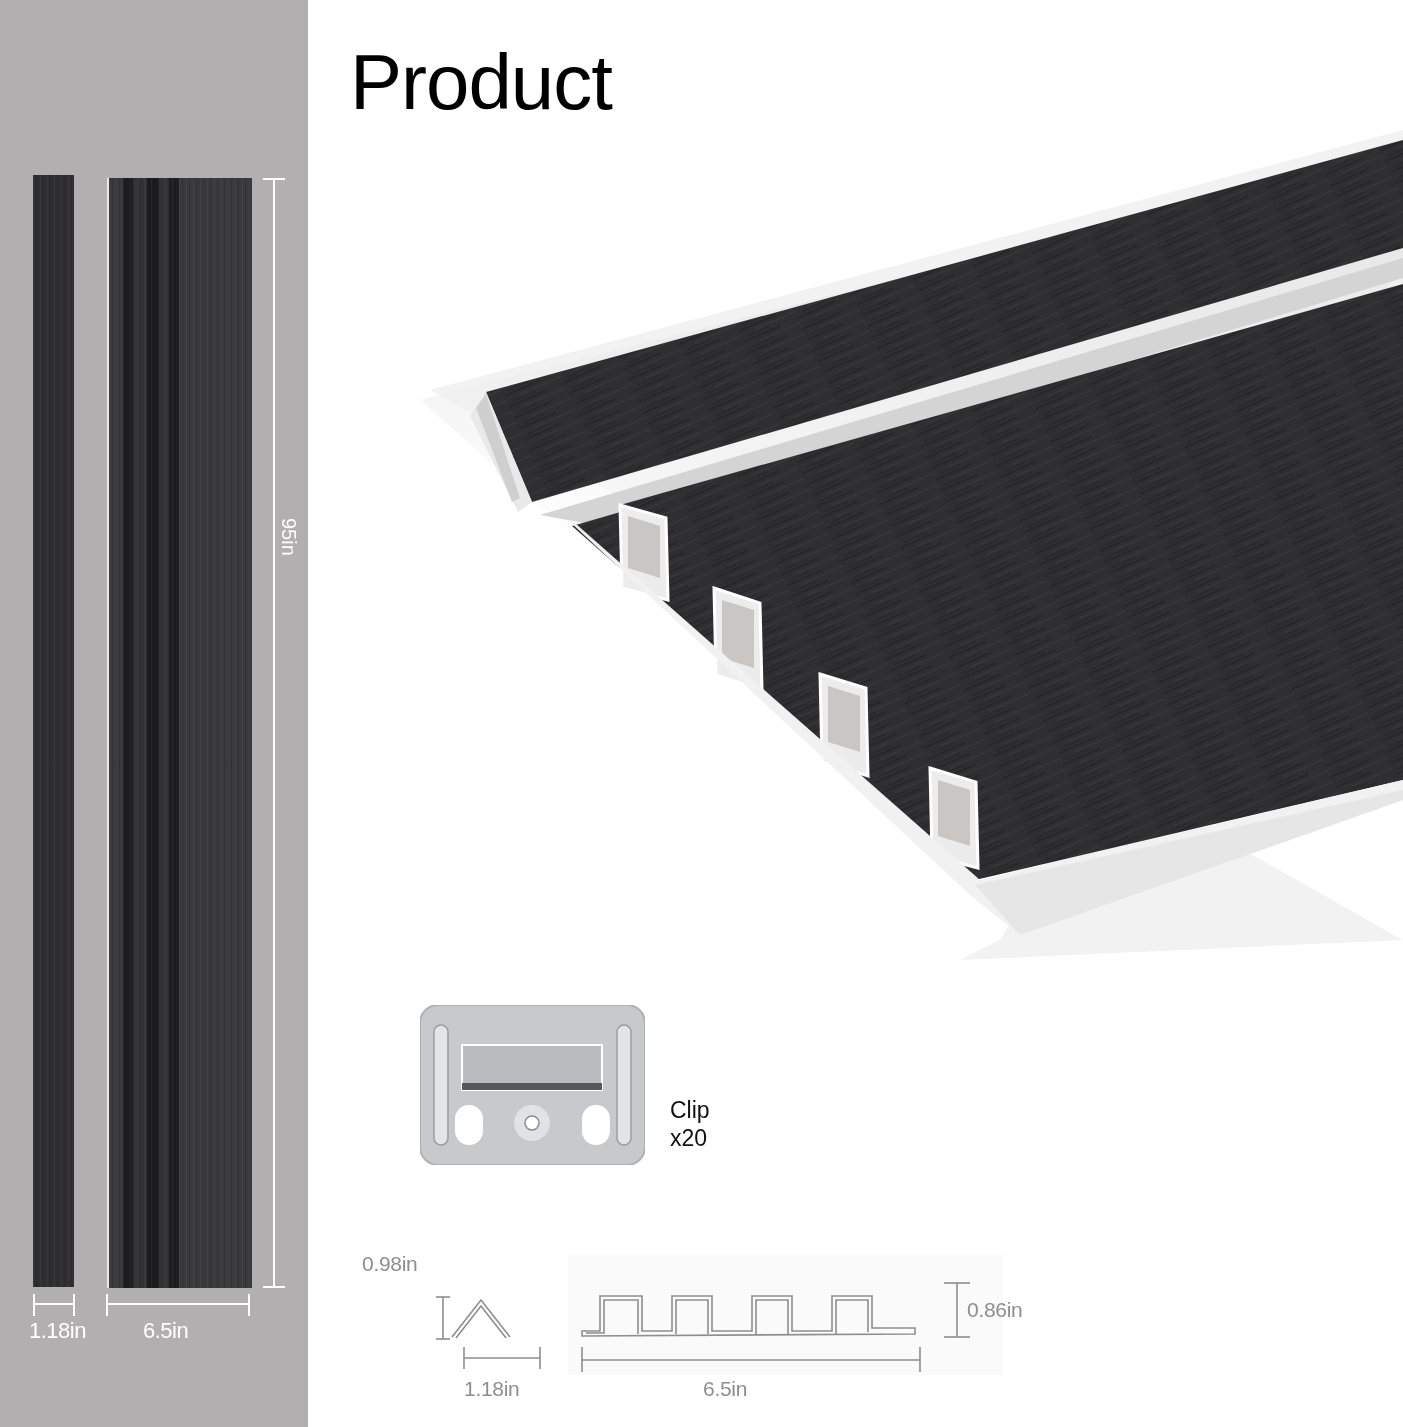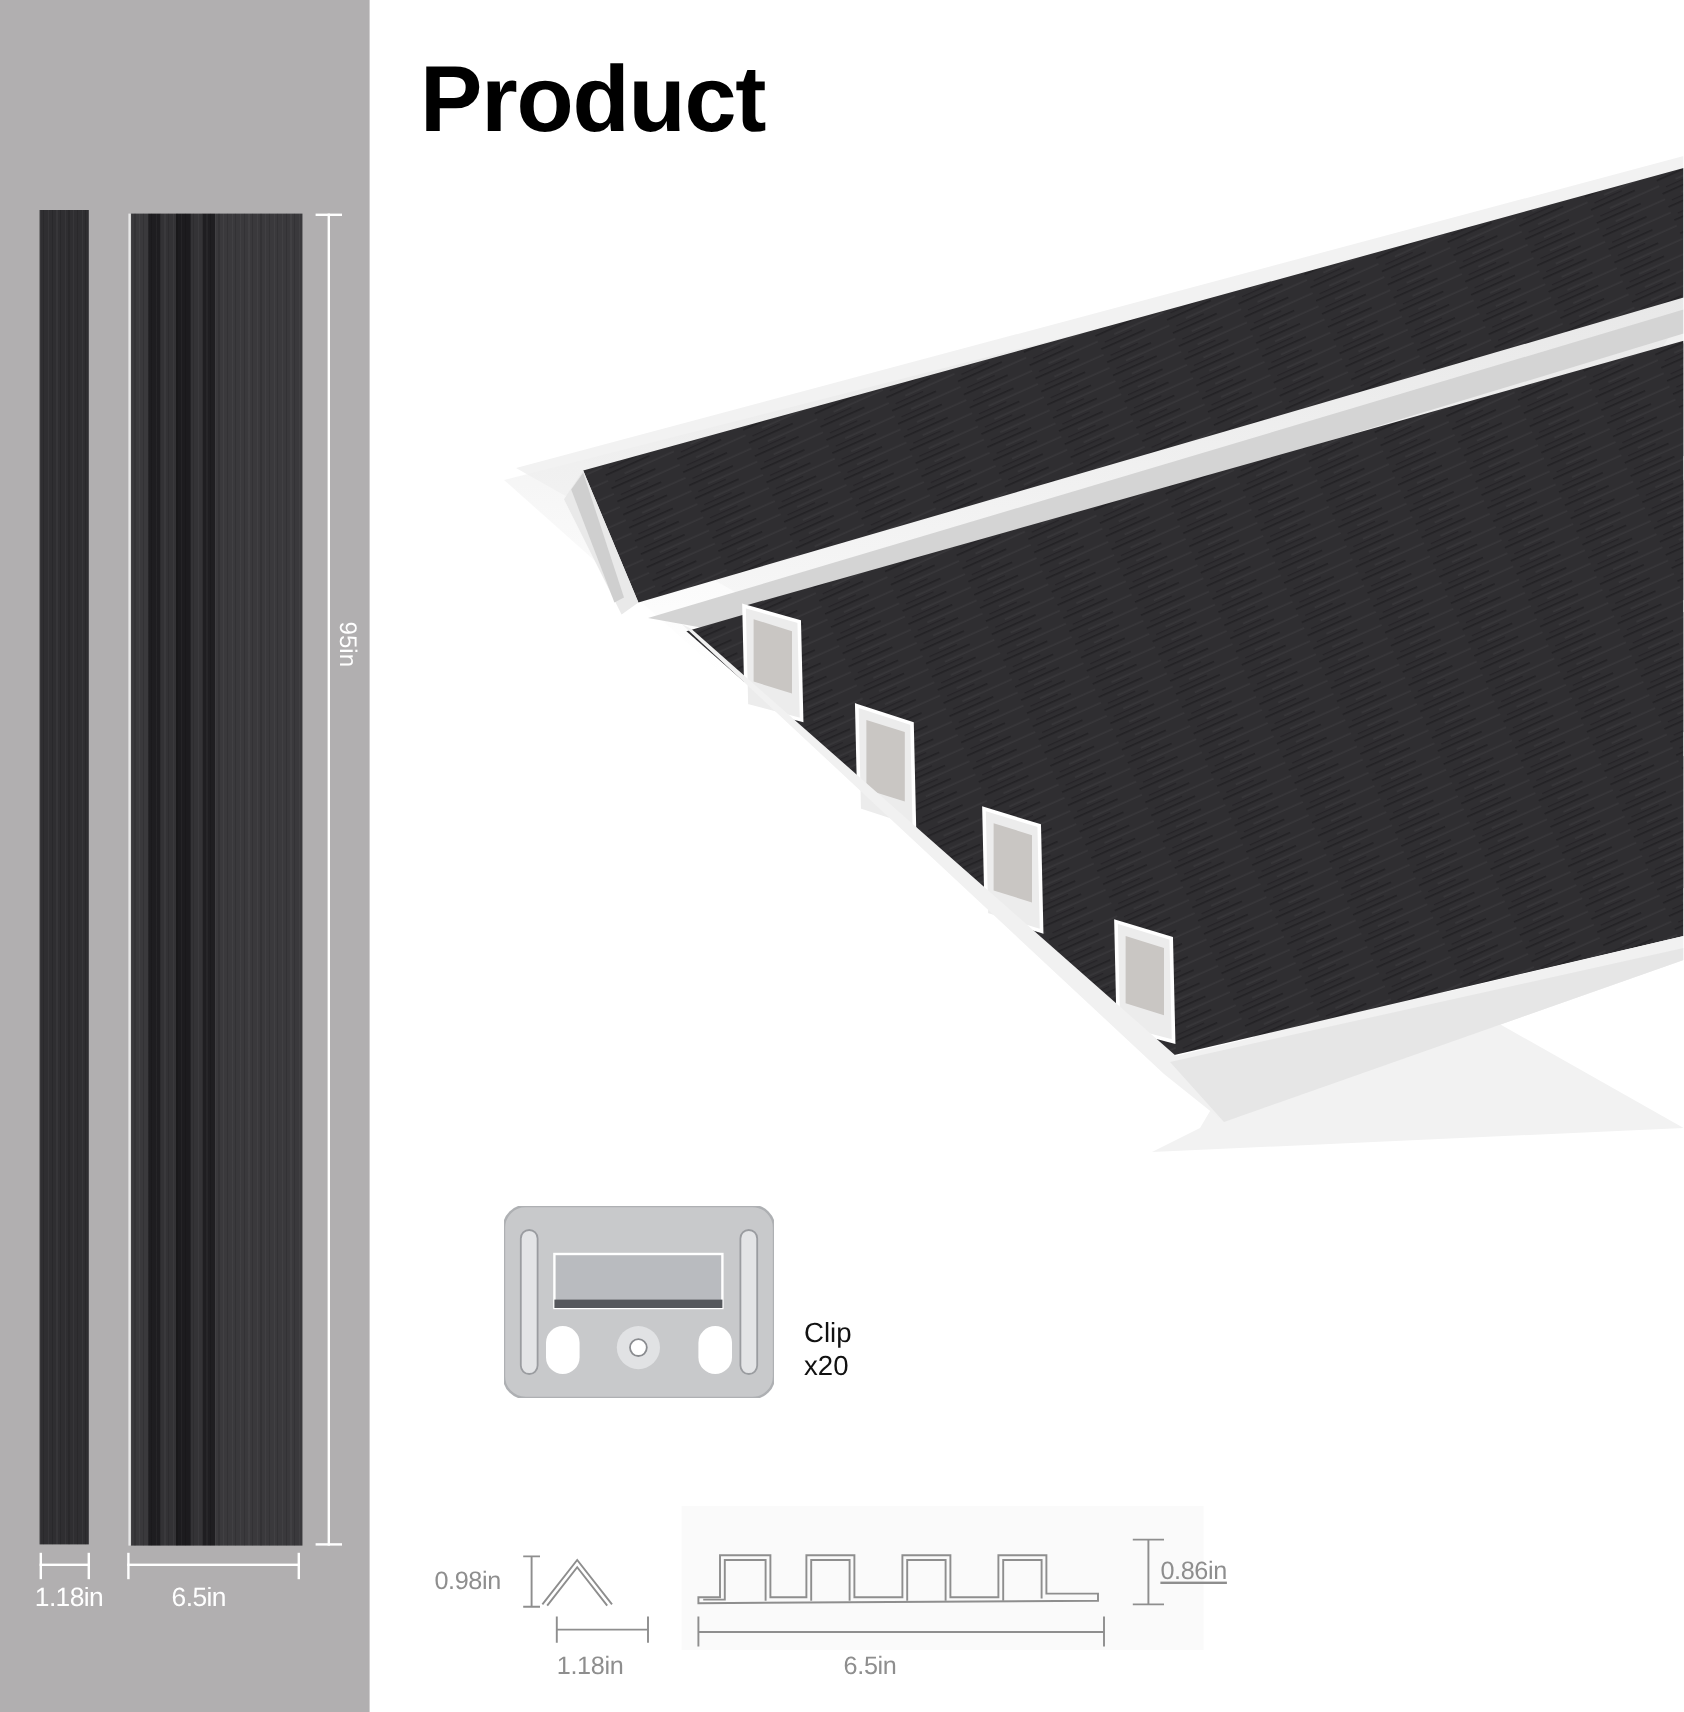--- a/index.html
+++ b/index.html
@@ -34,21 +34,21 @@
   .dim-label-white {
     position: absolute; color: #ffffff; font-size: 22px; letter-spacing: -0.5px;
   }
   .dim-label-vert {
     position: absolute; color: #ffffff; font-size: 20px;
     transform: rotate(90deg); transform-origin: left top;
   }
 
   .title {
     position: absolute; left: 350px; top: 38px;
-    font-size: 78px; font-weight: bold; line-height: 88px; color: #000;
+    font-size: 78px; font-weight: normal; line-height: 88px; color: #000;
     letter-spacing: -1px;
   }
 
   .product-svg { position: absolute; left: 400px; top: 130px; }
 
   .clip-label {
     position: absolute; left: 670px; top: 1096px;
     font-size: 23px; line-height: 28px; color: #111;
   }
 
@@ -172,16 +172,16 @@
       <path d="M586,1333 L604,1333 L604,1300 L638,1300 L638,1334 M676,1334 L676,1300 L708,1300 L708,1334 M756,1334 L756,1300 L788,1300 L788,1334 M836,1334 L836,1300 L868,1300 L868,1332"></path>
       <line x1="582" y1="1347" x2="582" y2="1372"></line>
       <line x1="920" y1="1347" x2="920" y2="1372"></line>
       <line x1="582" y1="1360" x2="920" y2="1360"></line>
       <line x1="957" y1="1283" x2="957" y2="1337"></line>
       <line x1="944" y1="1283" x2="970" y2="1283"></line>
       <line x1="944" y1="1337" x2="970" y2="1337"></line>
     </g>
   </g>
 </svg>
-<div class="gray-label" style="left:362px; top:1306px;">0.98in</div>
+<div class="gray-label" style="left:362px; top:1252px;">0.98in</div>
 <div class="gray-label" style="left:464px; top:1377px;">1.18in</div>
-<div class="gray-label" style="left:967px; top:1298px;text-decoration:underline;">0.86in</div>
+<div class="gray-label" style="left:967px; top:1298px;">0.86in</div>
 <div class="gray-label" style="left:703px; top:1377px;">6.5in</div>
 
 </body></html>

